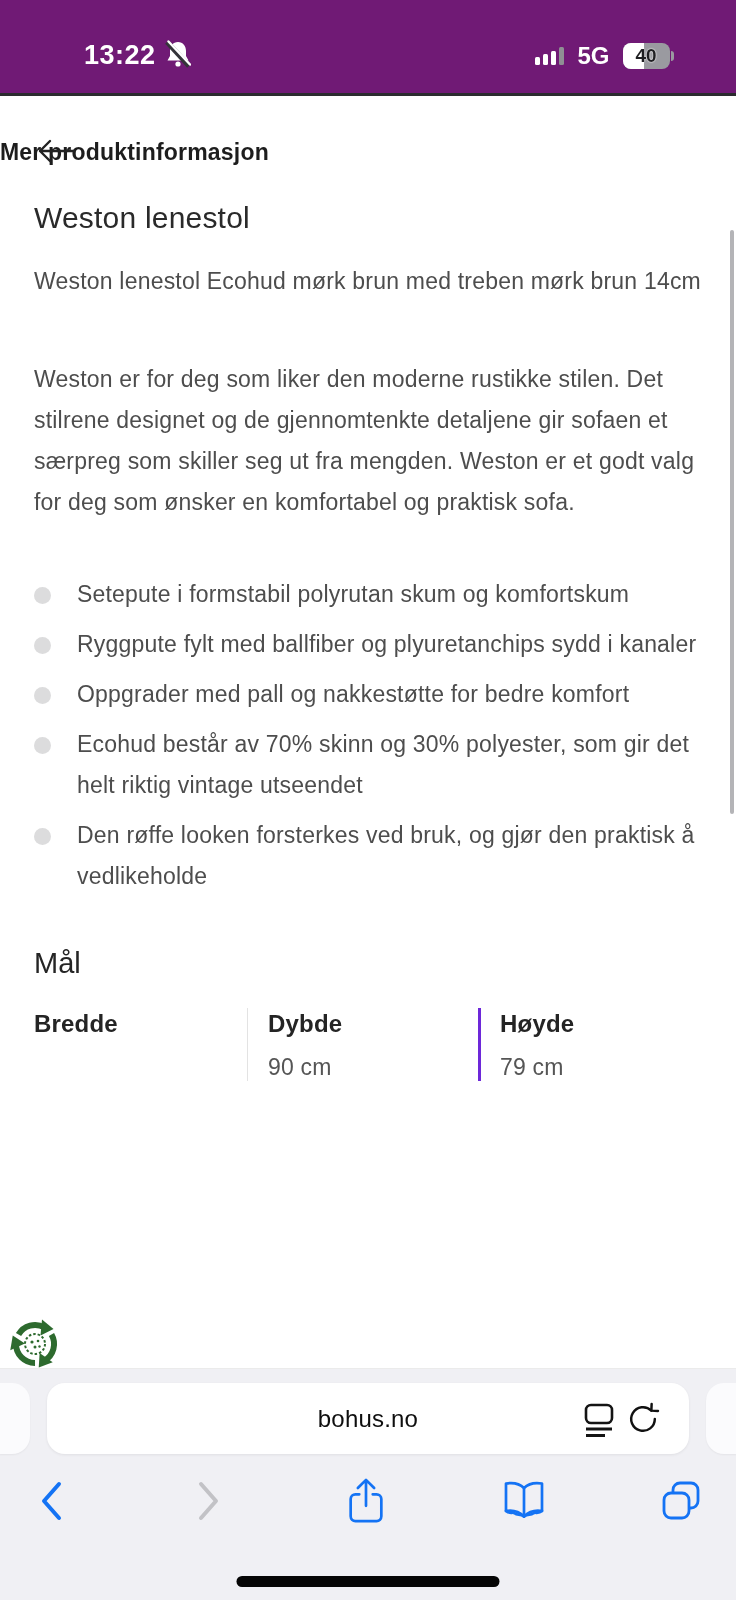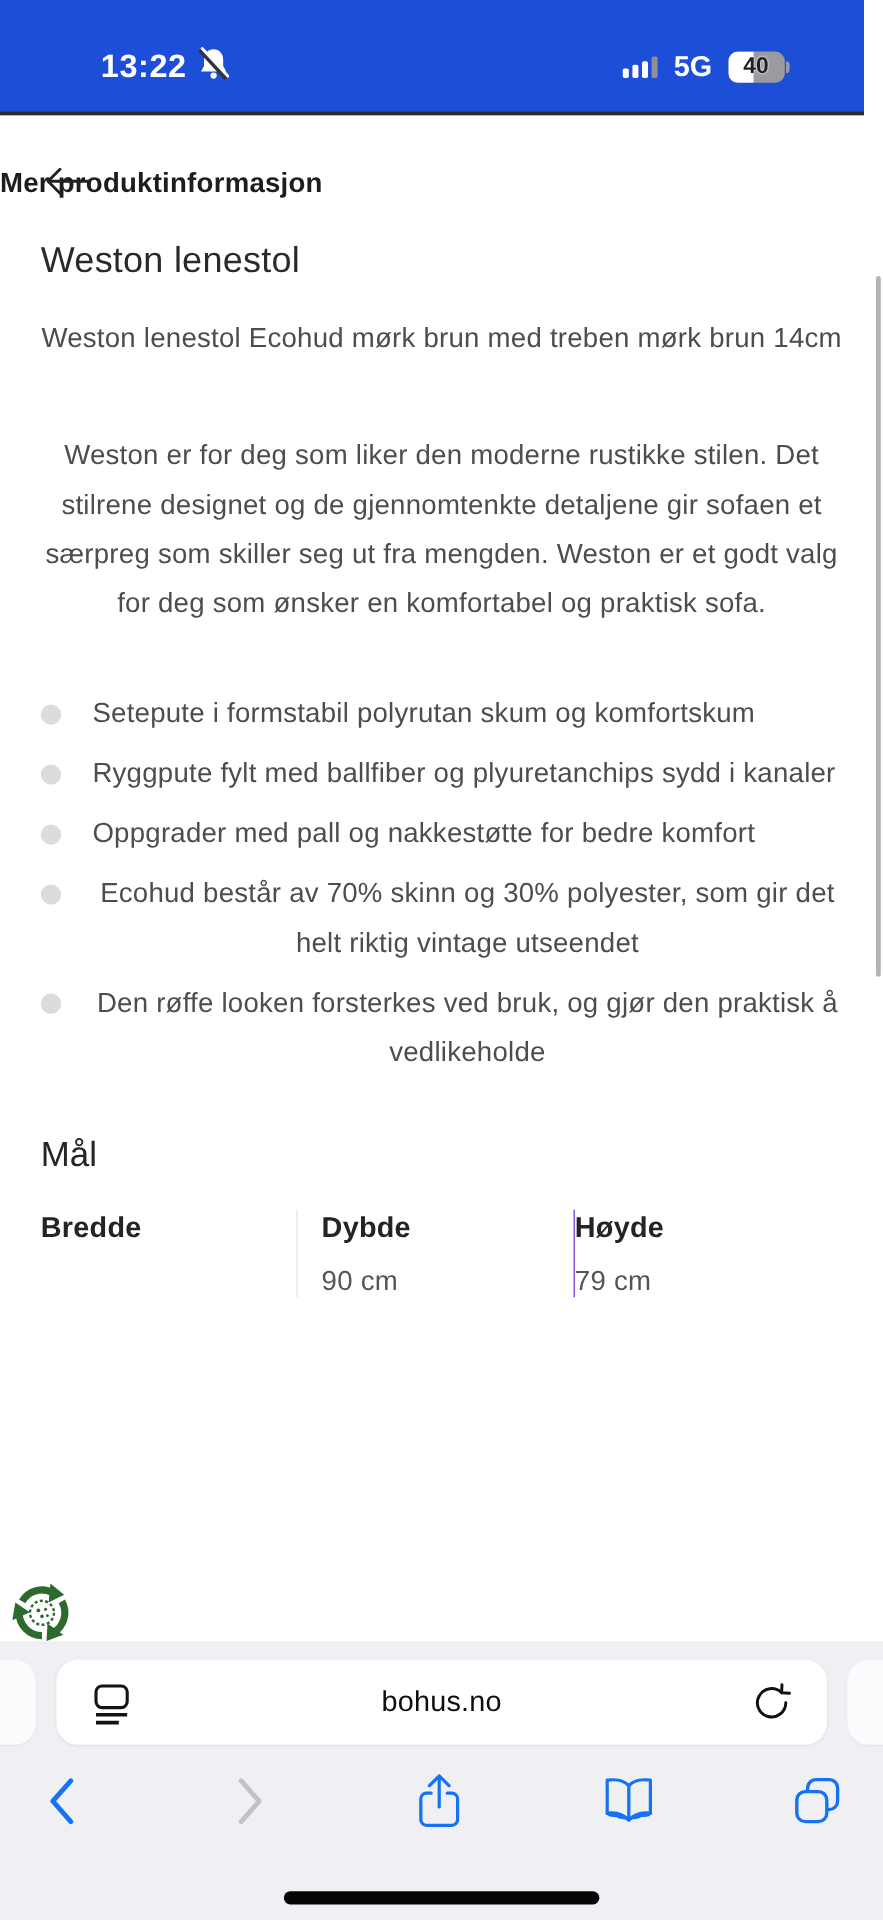--- a/index.html
+++ b/index.html
@@ -1,20 +1,20 @@
 <!DOCTYPE html>
 <html><head>
 <meta charset="utf-8">
 <style>
   html,body{margin:0;padding:0;}
   body{font-family:"Liberation Sans", sans-serif;}
   .screen{position:relative;width:736px;height:1600px;background:#fff;overflow:hidden;}
 
   
-  .status-bar{position:absolute;top:0;left:0;right:16px;height:96px;background:#1d4ed8;
+  .status-bar{position:absolute;top:0;left:0;right:0;height:96px;background:#701a75;
     border-bottom:3px solid #2b2b2f;display:flex;align-items:center;justify-content:space-between;
     padding:18px 62px 0 84px;box-sizing:border-box;color:#fff;}
   .sb-left{display:flex;align-items:center;gap:9px;}
   .sb-time{font-size:27px;font-weight:700;letter-spacing:.5px;}
   .sb-right{display:flex;align-items:center;gap:13px;}
   .bars{display:flex;align-items:flex-end;gap:3px;}
   .bar{width:5px;border-radius:1.5px;background:#fff;}
   .bar.b1{height:8px}.bar.b2{height:11px}.bar.b3{height:14px}.bar.b4{height:18px}
   .bar.dim{background:#8f8f94;}
   .sb-net{font-size:24px;font-weight:600;}
@@ -25,48 +25,48 @@
     font-size:19px;font-weight:700;color:#1f1f22;text-shadow:0 0 2px #fff,0 0 1px #fff;}
   .bat-cap{width:3px;height:10px;background:#9a9aa0;border-radius:0 3px 3px 0;margin-left:1.5px;}
 
   
   .page{position:absolute;top:99px;left:0;right:0;bottom:231px;background:#fff;overflow:hidden;}
   .app-header{position:relative;height:42px;margin-top:32px;}
   .back-btn{position:absolute;left:34px;top:6px;width:44px;height:28px;cursor:pointer;}
   .header-title{text-align:left;font-size:23px;font-weight:600;color:#1d1d1d;line-height:42px;letter-spacing:.2px;}
   .content{padding:0 34px;}
   .product-title{margin:28px 0 0;font-size:30px;font-weight:500;color:#2a2a2a;letter-spacing:.2px;}
-  .body-text{font-size:23px;line-height:41px;color:#4d4d4d;letter-spacing:.2px;font-weight:400;text-align:center;}
+  .body-text{font-size:23px;line-height:41px;color:#4d4d4d;letter-spacing:.2px;font-weight:400;}
   .variant{margin:26px 0 0;}
   .description{margin:57px 0 0;}
   .features{list-style:none;margin:51px 0 0;padding:0;}
   .features li{display:flex;margin:0 0 9px 0;}
   .feat-dot{flex:0 0 17px;height:17px;border-radius:50%;background:#dcdcdd;margin:13px 26px 0 0;}
   .dims-heading{margin:50px 0 0;font-size:29px;font-weight:500;color:#252525;}
   .dims{display:flex;margin-top:28px;}
   .dim-col{box-sizing:border-box;padding-top:2px;}
   .dim-col.c1{width:213px;}
   .dim-col.c2{width:231px;border-left:1px solid #e3e3e3;padding-left:20px;}
-  .dim-col.c3{flex:1;border-left:1px solid #6d28d9;}
+  .dim-col.c3{flex:1;border-left:3px solid #6d28d9;padding-left:19px;}
   .dim-label{font-size:24px;font-weight:600;color:#242424;letter-spacing:.2px;}
   .dim-value{margin-top:16px;font-size:23px;color:#555;letter-spacing:.2px;}
 
   .scroll-thumb{position:absolute;right:2px;top:230px;width:4px;height:584px;border-radius:2px;background:#b4b4b7;}
   .cookie-widget{position:absolute;left:7px;top:1316px;width:56px;height:56px;z-index:6;cursor:pointer;}
 
   
   .toolbar{position:absolute;left:0;right:0;bottom:0;height:231px;background:#f0f0f4;
     box-shadow:0 -1px 0 rgba(0,0,0,.08);z-index:4;}
   .url-row{position:relative;height:71px;margin-top:14px;}
   .tab-stub{position:absolute;top:0;width:46px;height:71px;background:#fbfbfd;border-radius:18px;
     box-shadow:0 1px 2px rgba(0,0,0,.05);}
   .tab-stub.left{left:-16px;}
   .tab-stub.right{right:-16px;}
   .url-pill{position:absolute;left:47px;right:47px;height:71px;background:#fff;border-radius:18px;
-    display:flex;align-items:center;justify-content:space-between;padding:0 24px;box-sizing:border-box;
+    display:flex;align-items:center;justify-content:flex-end;padding:0 24px;box-sizing:border-box;
     box-shadow:0 1px 3px rgba(0,0,0,.07);cursor:pointer;}
   .url-text{position:absolute;left:0;right:0;text-align:center;font-size:24px;color:#0e0e0e;letter-spacing:.2px;}
   .pill-btn{position:relative;z-index:2;width:44px;height:44px;display:flex;align-items:center;justify-content:center;cursor:pointer;}
   .nav-row{display:flex;justify-content:space-between;align-items:center;margin-top:22px;padding:0 30px 0 26px;}
   .nav-btn{width:50px;height:50px;display:flex;align-items:center;justify-content:center;cursor:pointer;}
   .home-indicator{position:absolute;left:50%;transform:translateX(-50%);bottom:13px;width:263px;height:11px;
     border-radius:6px;background:#050505;}
 </style>
 </head>
 <body>

